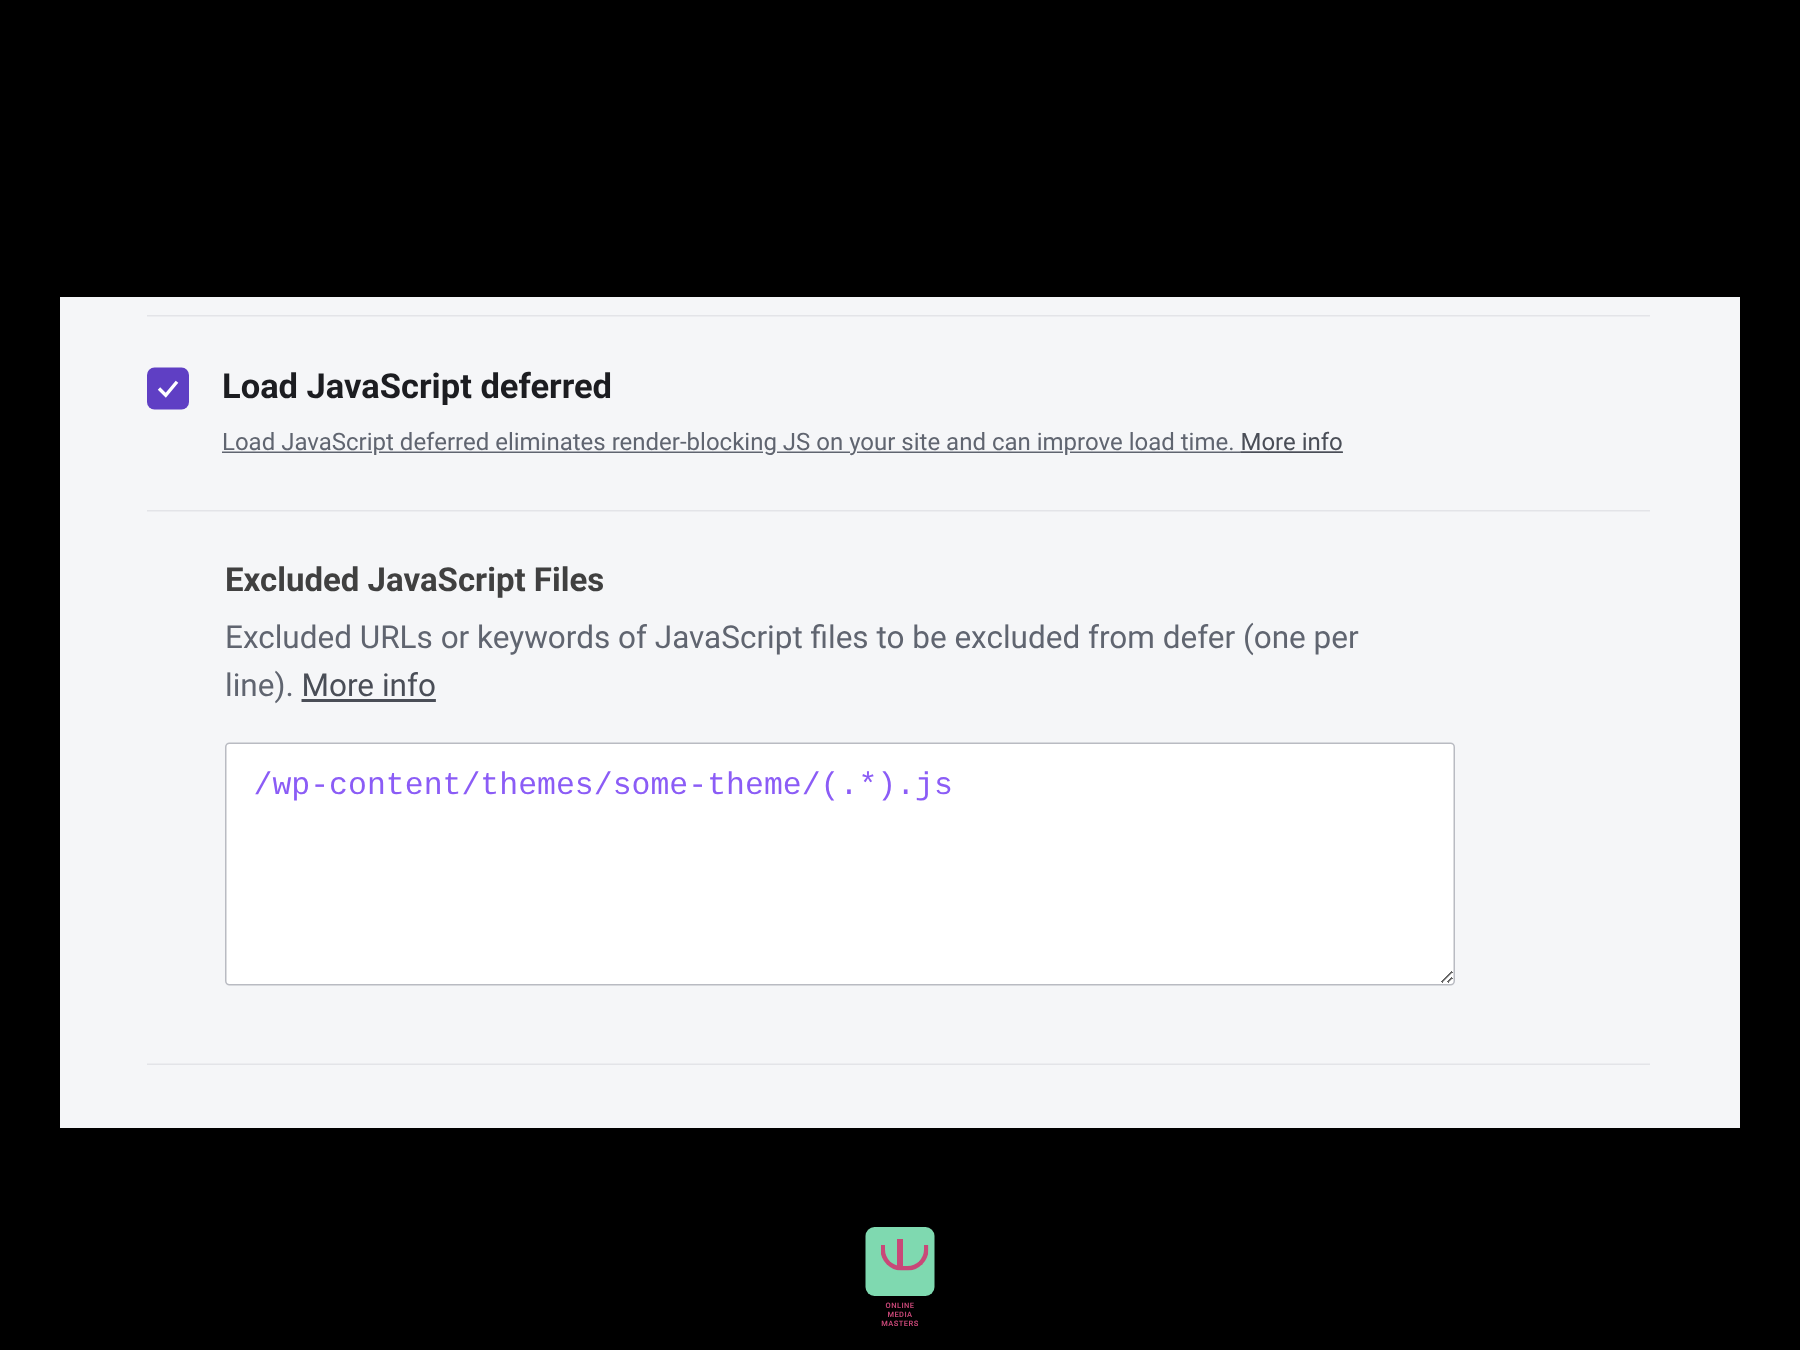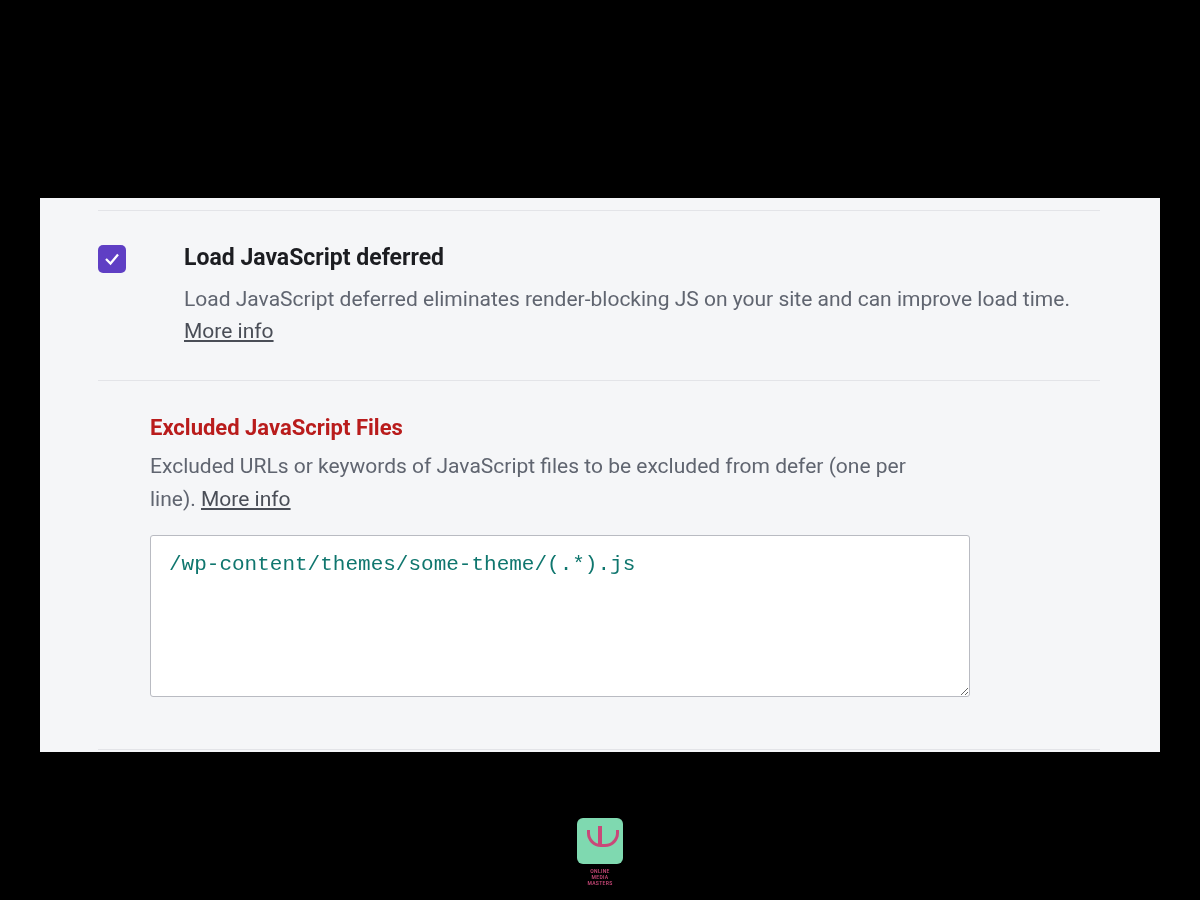--- a/index.html
+++ b/index.html
@@ -36,21 +36,20 @@
     .section-divider-top {
       height: 1px;
       background: #e3e4e8;
       margin: 12px 0 0 0;
     }
     .option-row {
       display: flex;
       align-items: flex-start;
       padding-top: 32px;
       padding-bottom: 32px;
-      gap: 36px;
     }
     .checkbox-wrap {
       flex: 0 0 auto;
       margin-right: 22px;
       margin-top: 2px;
     }
     .checkbox {
       width: 28px;
       height: 28px;
       background: #5f3fc4;
@@ -71,60 +70,61 @@
       flex: 1;
     }
     .option-title {
       font-size: 23px;
       font-weight: 700;
       color: #1c1d21;
       margin-bottom: 10px;
       line-height: 1.3;
     }
     .option-desc {
-      font-size: 21px;
+      font-size: 16px;
       color: #606570;
       line-height: 1.55;
+      text-decoration: underline;
     }
     .more-info {
       color: #4a4e57;
       text-decoration: underline;
       cursor: pointer;
     }
     .section-divider-mid {
       height: 1px;
       background: #e3e4e8;
     }
     .excluded-section {
       padding-top: 34px;
       padding-left: 52px;
     }
     .excluded-title {
       font-size: 22px;
       font-weight: 700;
-      color: #b91c1c;
+      color: #404040;
       margin-bottom: 10px;
     }
     .excluded-desc {
       font-size: 21px;
       color: #606570;
       line-height: 1.55;
       margin-bottom: 20px;
       max-width: 800px;
     }
     .exclude-textarea {
       width: 820px;
       height: 162px;
       border: 1px solid #b9bbc2;
       border-radius: 3px;
       background: #fff;
       padding: 14px 18px;
       font-family: "SFMono-Regular", Consolas, "Liberation Mono", Menlo, monospace;
       font-size: 21px;
-      color: #0f766e;
+      color: #8b5cf6;
       resize: both;
       outline: none;
       line-height: 1.45;
     }
     .bottom-divider {
       height: 1px;
       background: #e3e4e8;
       margin-top: 48px;
     }
     .logo-badge {

